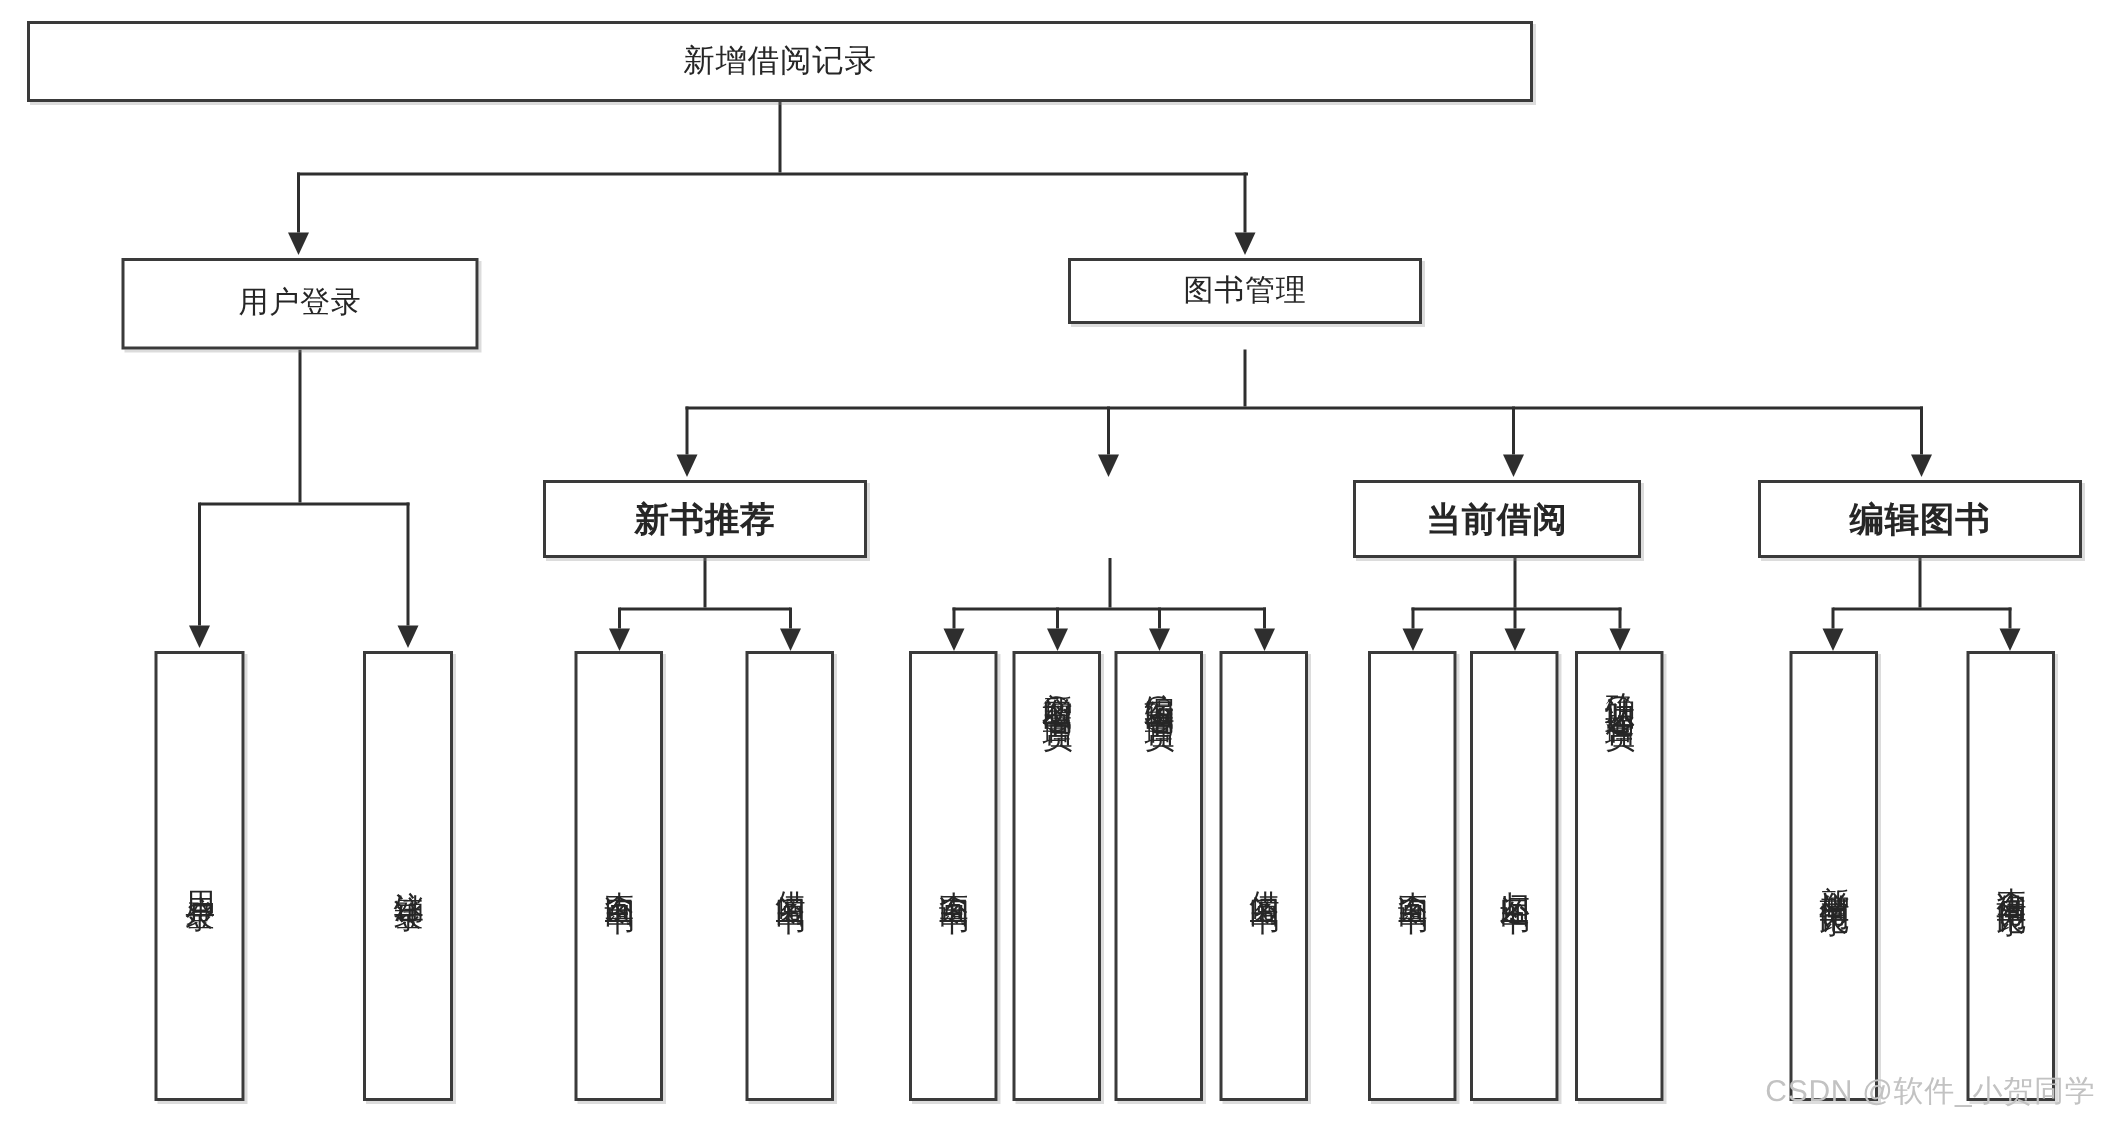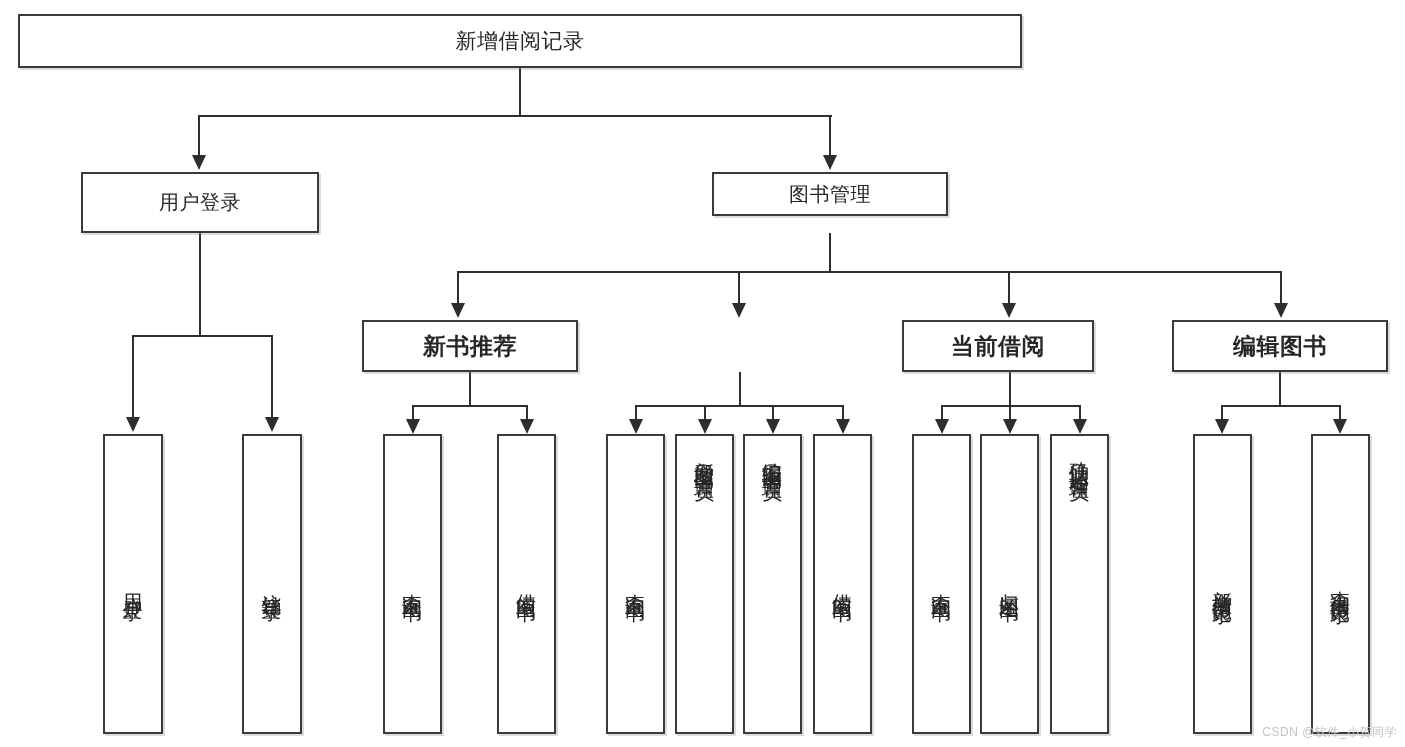--- a/index.html
+++ b/index.html
@@ -74,21 +74,21 @@
     border-right: 7px solid transparent;
     border-top: 15px solid #2e2e2e;
     z-index: 2;
   }
 
   
   #watermark {
     position: absolute;
     right: 8px;
     bottom: 6px;
-    font-size: 12px;
+    font-size: 20px;
     color: #c2c2c2;
     letter-spacing: 0.5px;
     z-index: 5;
     white-space: nowrap;
   }
 </style>
 </head>
 <body>
 
 <div id="canvas">

